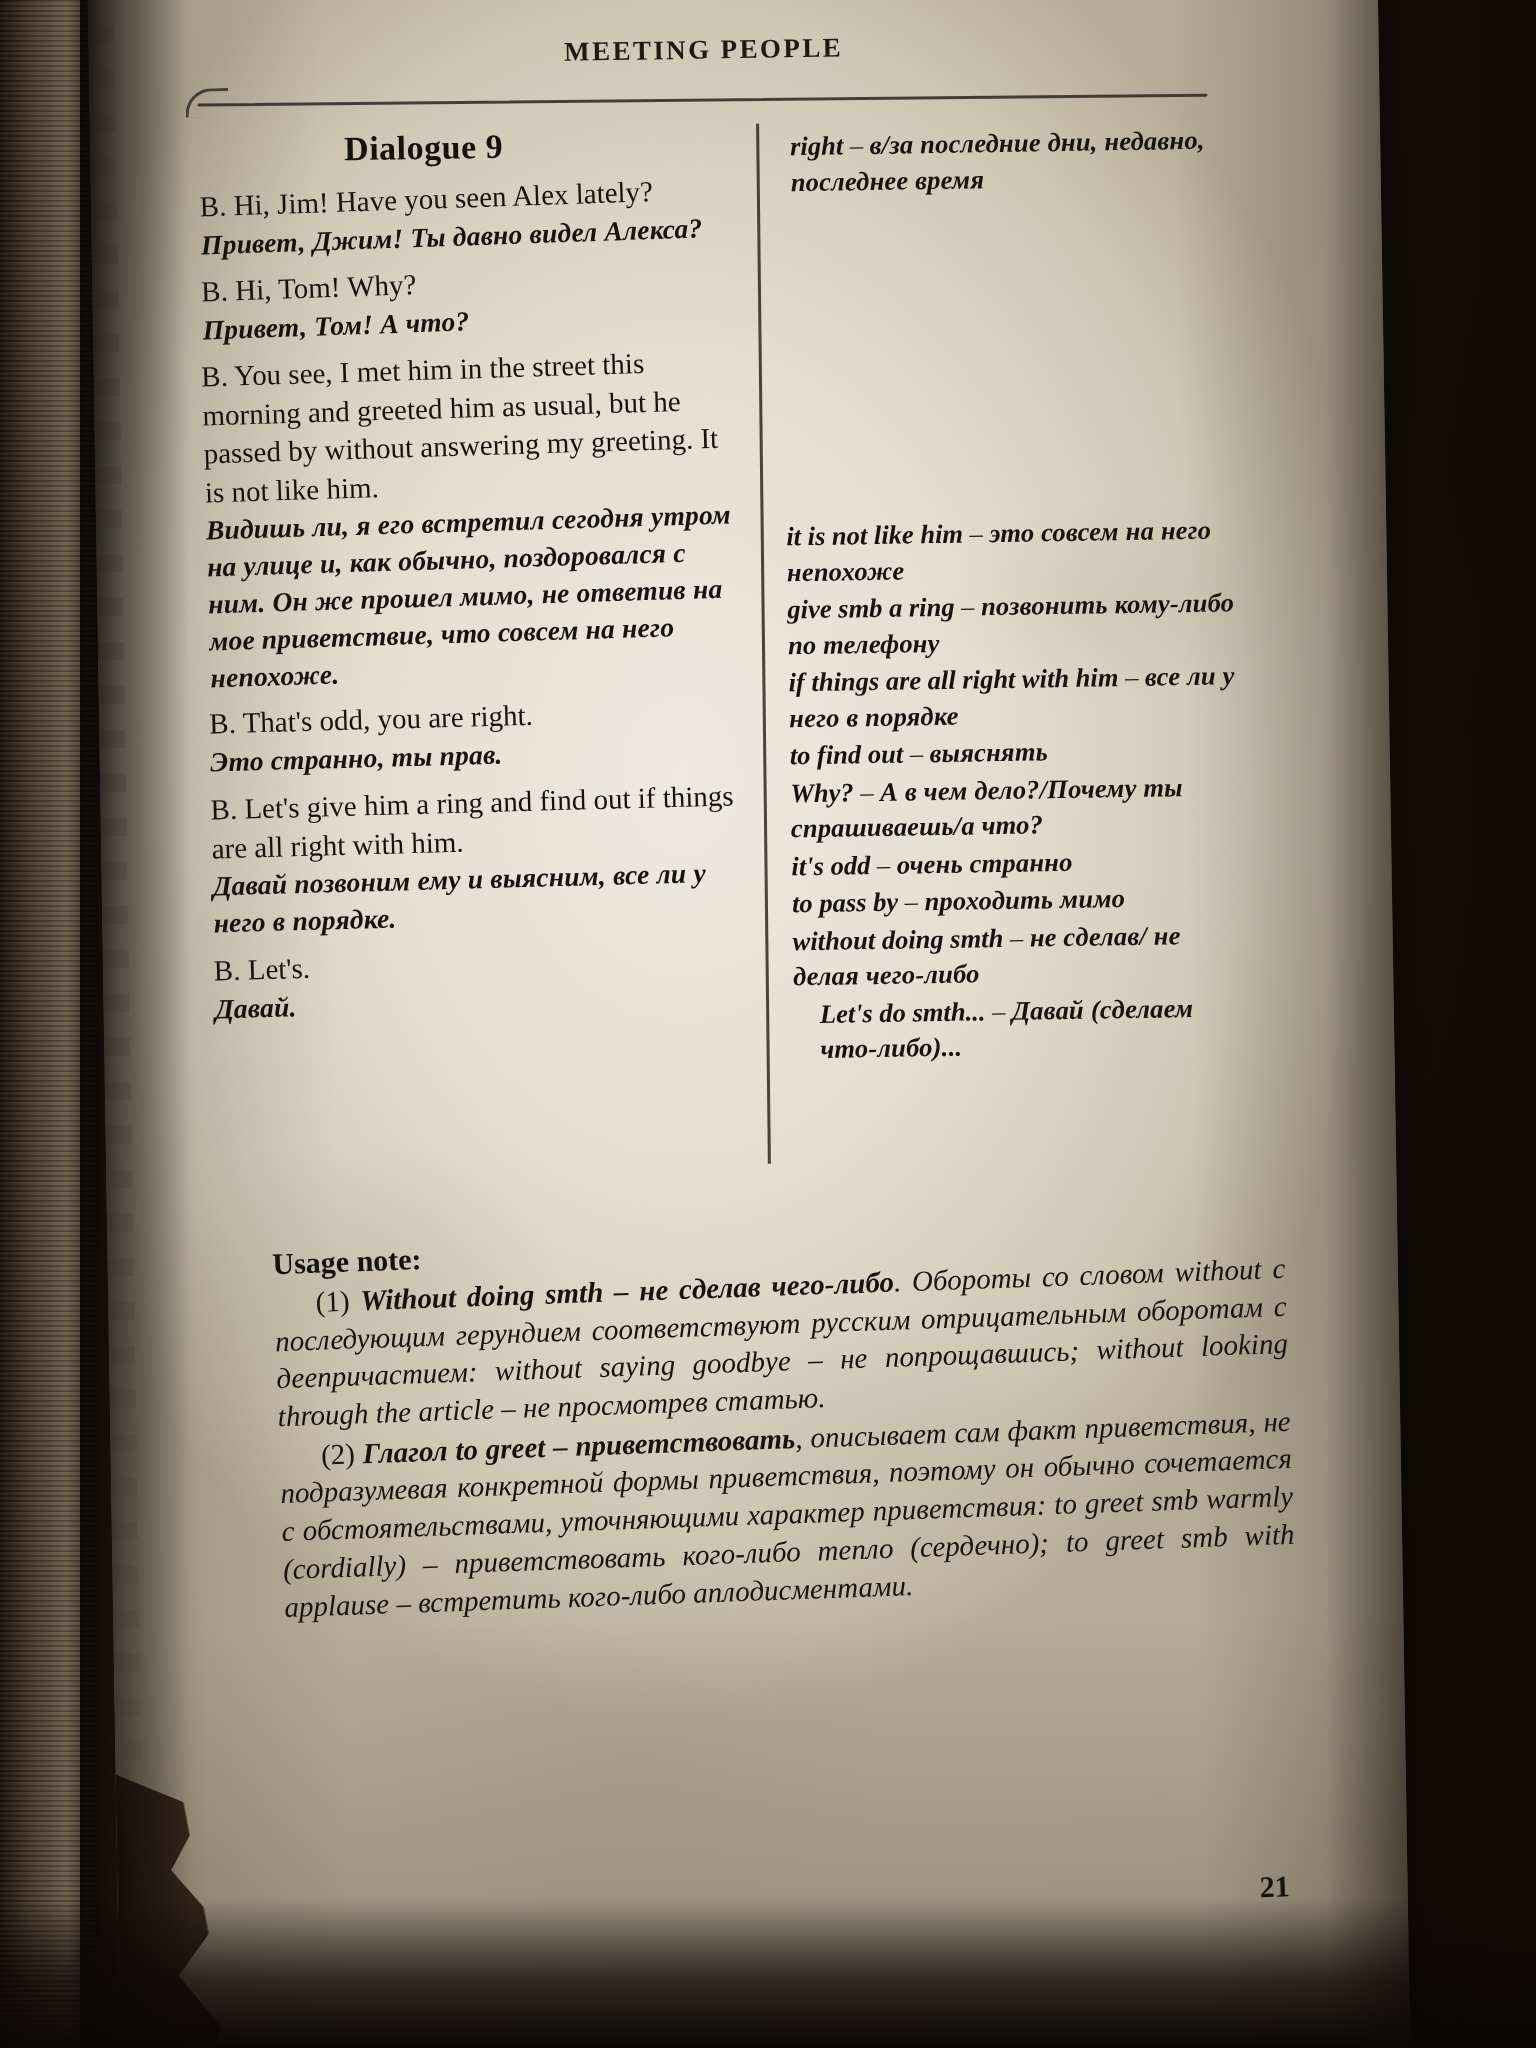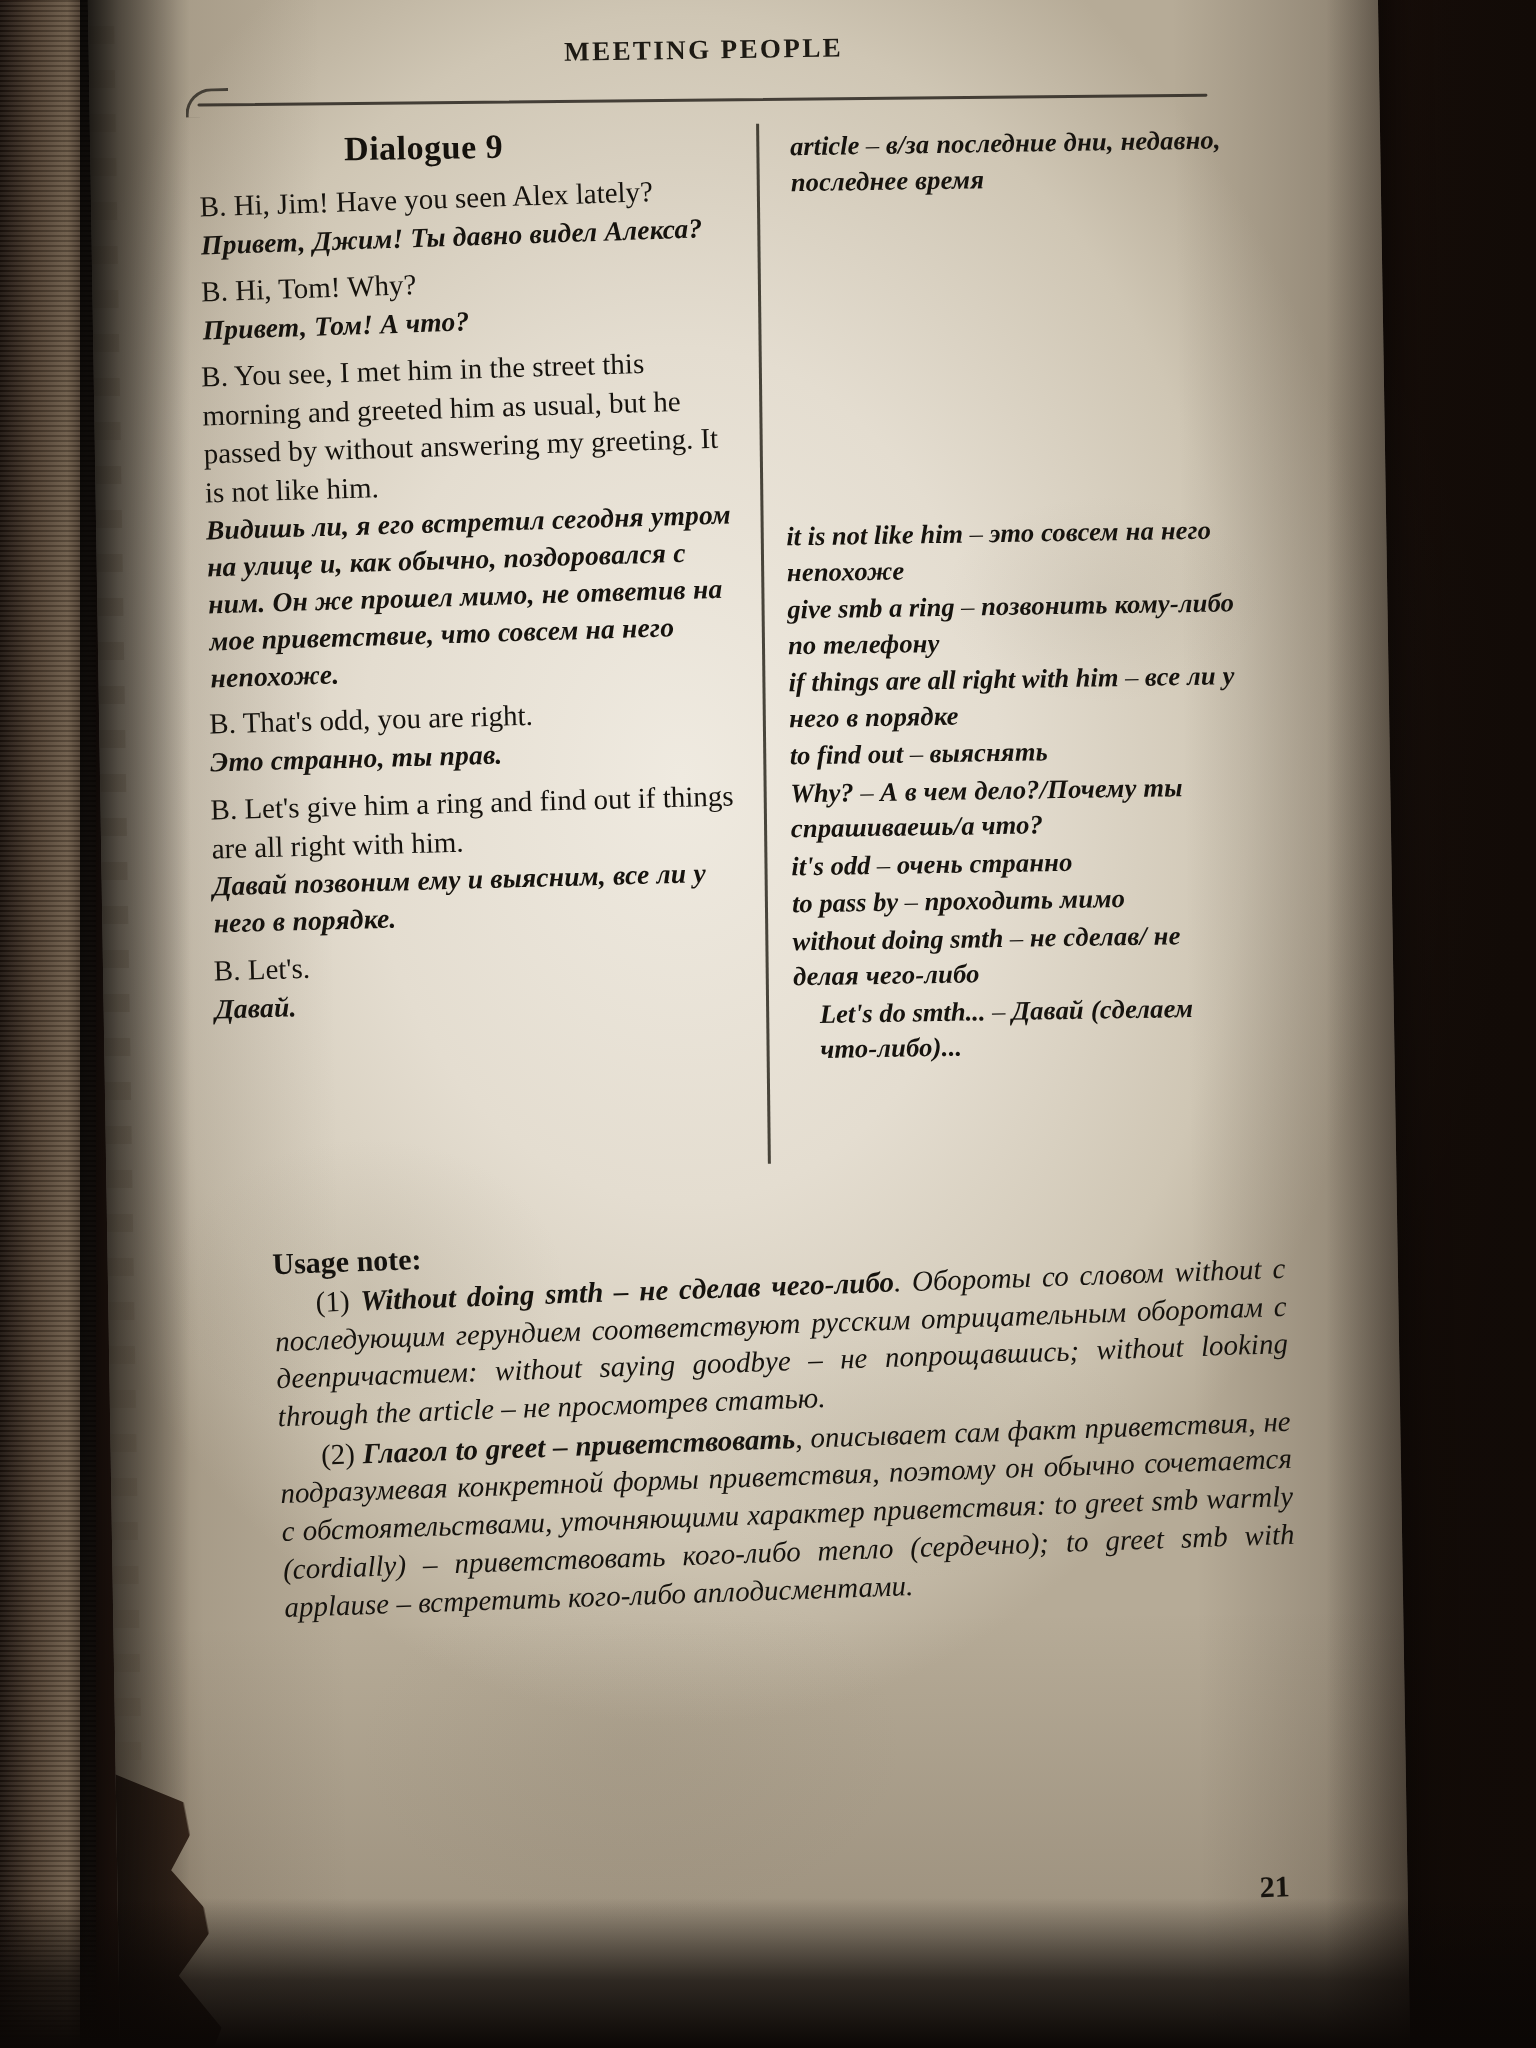--- a/index.html
+++ b/index.html
@@ -317,21 +317,21 @@
             <p class="line en">B. Let's.</p>
             <p class="line ru">Давай.</p>
           </div>
 
         </div>
 
         <div id="right-col">
 
           <div id="gl-top">
             <p class="gloss">
-              <i>article</i>
+              <i>right</i>
               <span>–</span>
               <span class="ru" style="font-size:26.5px">в/за последние дни, недавно, последнее время</span>
             </p>
           </div>
 
           <div id="gl-main">
             <p class="gloss">
               <i>it is not like him</i>
               <span>–</span>
               <span class="ru" style="font-size:26.5px">это совсем на него непохоже</span>

